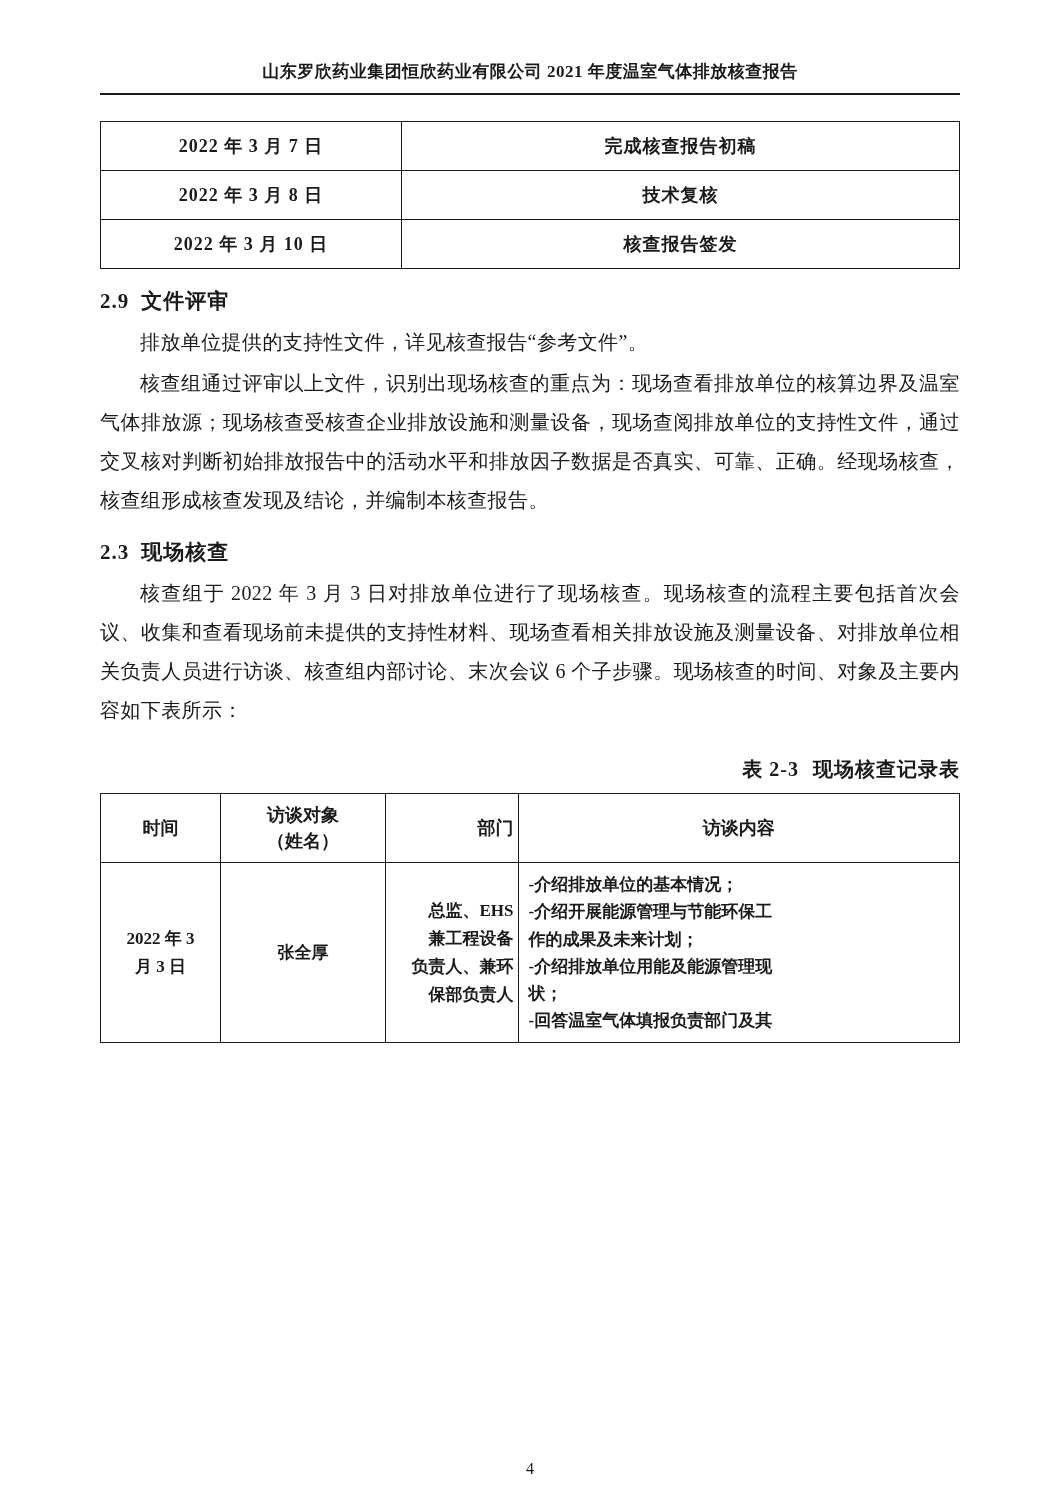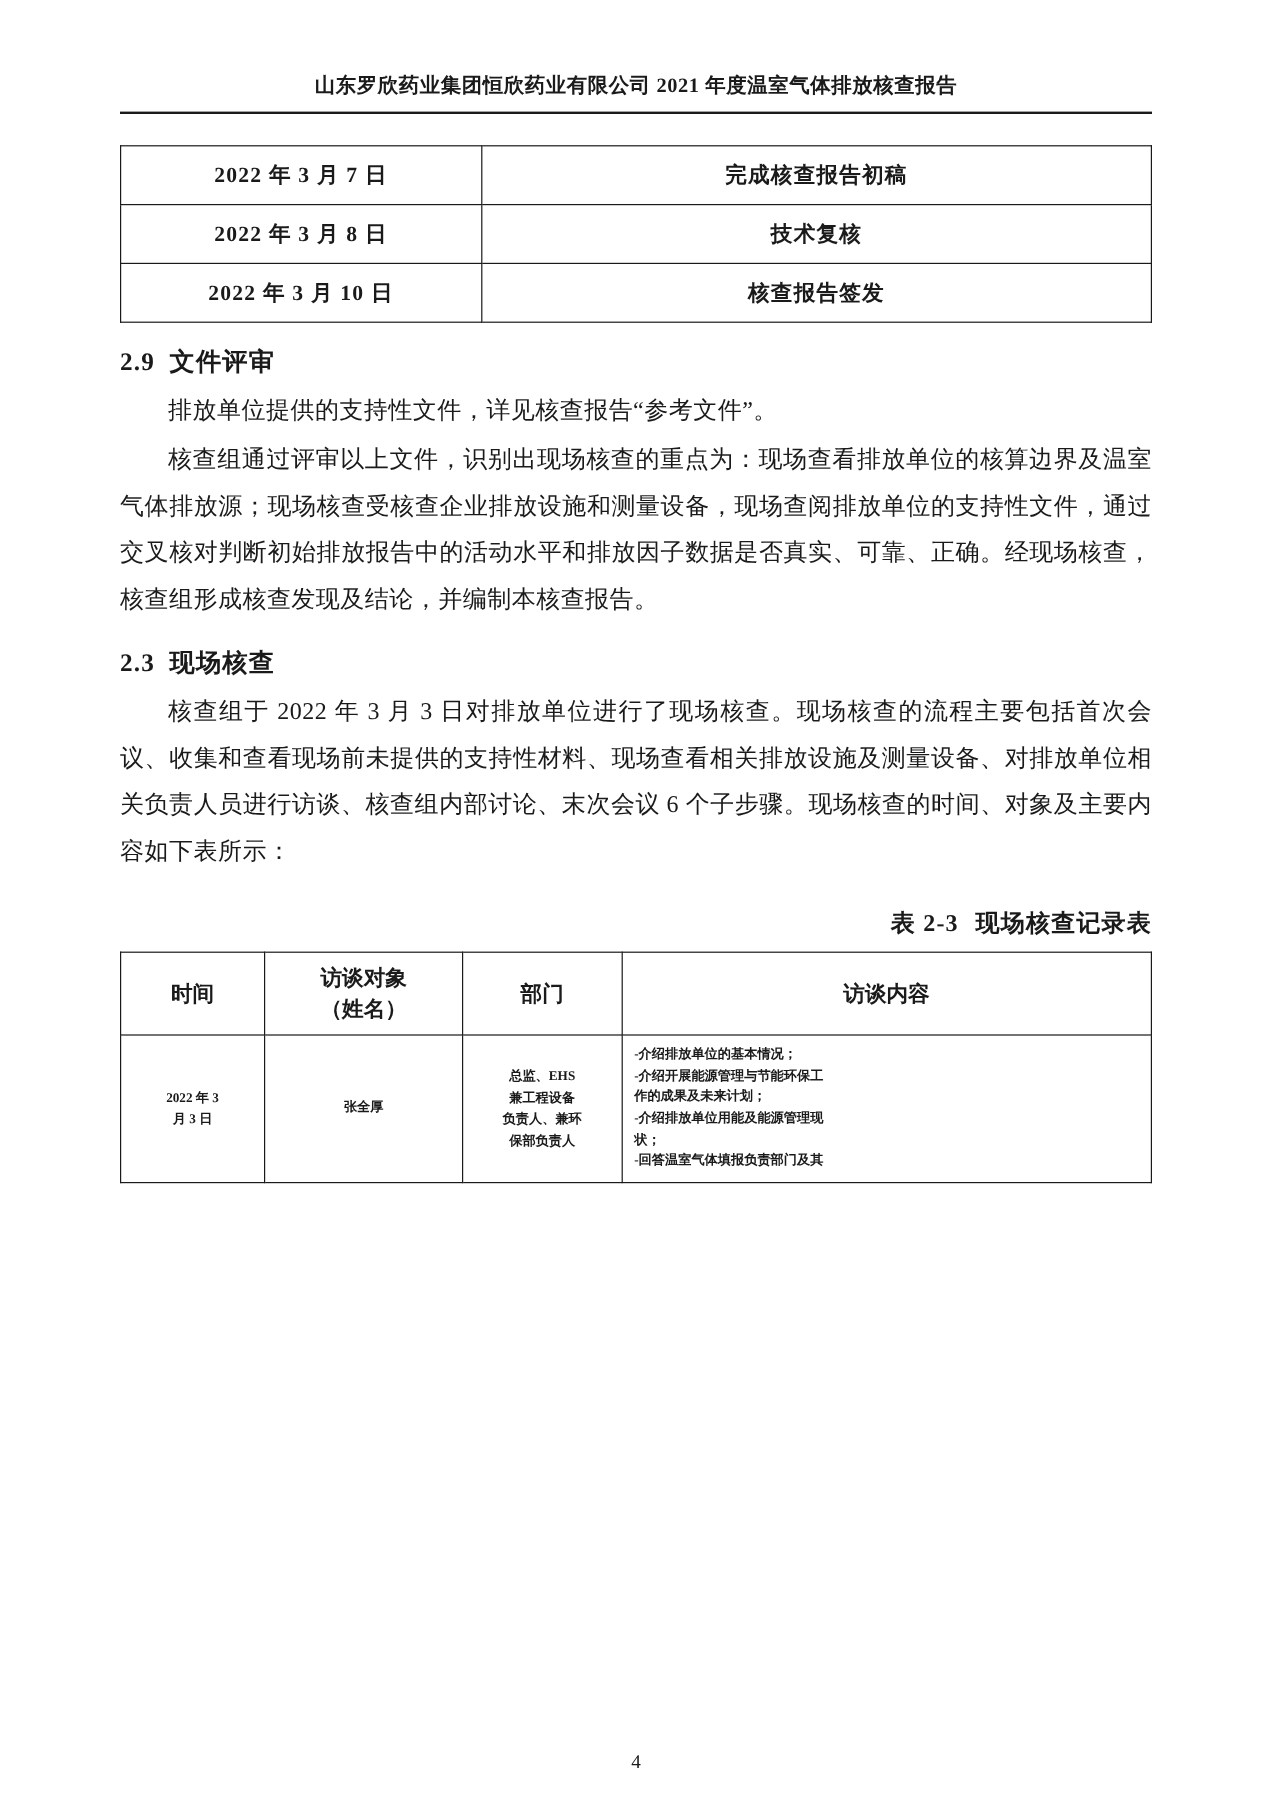--- a/index.html
+++ b/index.html
@@ -80,27 +80,27 @@
   }
   .table-caption .cap-num { margin-right: 14px; }
   
   .interview-table { margin-top: 4px; }
   .interview-table th {
     font-size: 18px;
     padding: 8px 4px;
     line-height: 1.45;
   }
   .interview-table td {
-    font-size: 11px;
+    font-size: 17px;
     line-height: 1.6;
     padding: 8px 6px;
   }
   .interview-table .c1 { width: 13.5%; }
   .interview-table .c2 { width: 19%; }
-  .interview-table .c3 { width: 15%; }
+  .interview-table .c3 { width: 15%; text-align: right; }
   .interview-table .c4 { width: 52.5%; }
   .interview-table td.content {
     text-align: left;
     padding-left: 10px;
     padding-right: 6px;
   }
   .interview-table td.content div { white-space: normal; }
   .interview-table td.narrow {
     padding-left: 4px;
     padding-right: 4px;

